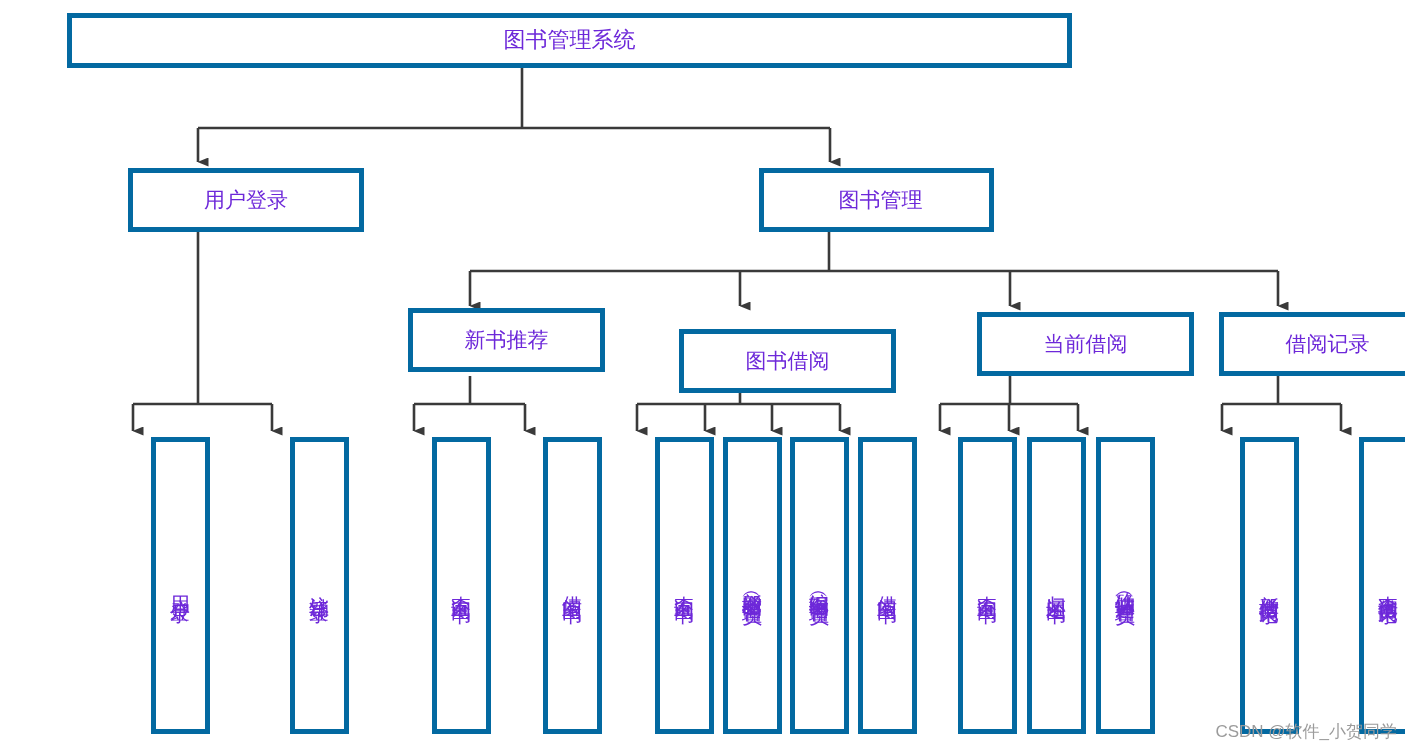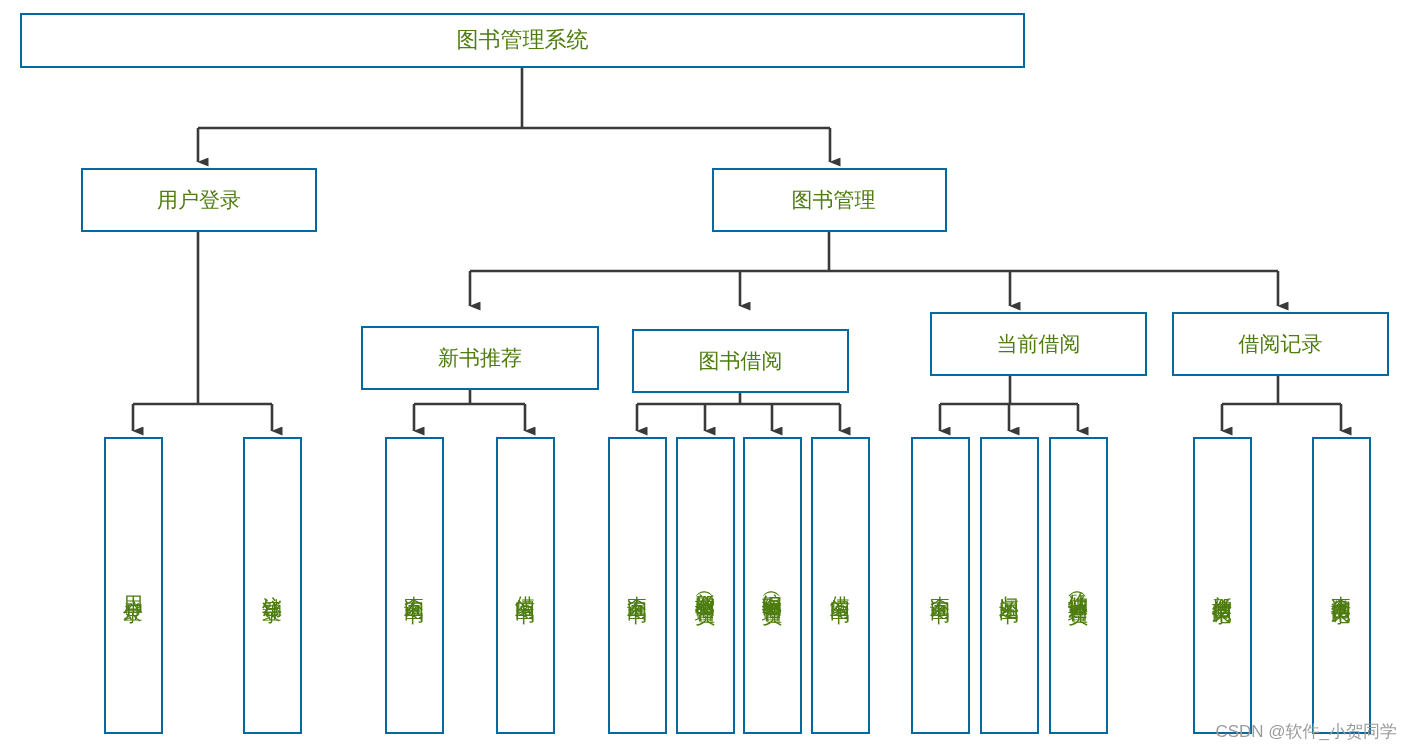--- a/index.html
+++ b/index.html
@@ -10,25 +10,26 @@
     overflow:hidden;
     position:relative;
   }
   #canvas{position:absolute;left:0;top:0;width:1405px;height:747px;}
   .edges{position:absolute;left:0;top:0;width:1405px;height:747px;pointer-events:none;}
 
   .node{
     position:absolute;
     box-sizing:border-box;
     background:#ffffff;
-    border:2px solid #0369a1;
+    border:5px solid #0369a1;
     display:flex;
     align-items:center;
     justify-content:center;
-    color:#4d7c0f;
+    color:#6d28d9;
+    margin-left:47px;
   }
   .node .label{
     display:block;
     text-align:center;
     line-height:1.12;
     white-space:nowrap;
   }
   .node.h .label{font-size:21px;}
   .node.root .label{font-size:22px;}
 
@@ -116,21 +117,21 @@
     <span class="label">图书管理系统</span>
   </div>
 
   <div class="node h" style="left:81px;top:168px;width:236px;height:64px;">
     <span class="label">用户登录</span>
   </div>
   <div class="node h" style="left:712px;top:168px;width:235px;height:64px;padding-left:8px;">
     <span class="label">图书管理</span>
   </div>
 
-  <div class="node h" style="left:361px;top:326px;width:238px;height:64px;">
+  <div class="node h" style="left:361px;top:308px;width:197px;height:64px;">
     <span class="label">新书推荐</span>
   </div>
   <div class="node h" style="left:632px;top:329px;width:217px;height:64px;">
     <span class="label">图书借阅</span>
   </div>
   <div class="node h" style="left:930px;top:312px;width:217px;height:64px;">
     <span class="label">当前借阅</span>
   </div>
   <div class="node h" style="left:1172px;top:312px;width:217px;height:64px;">
     <span class="label">借阅记录</span>

